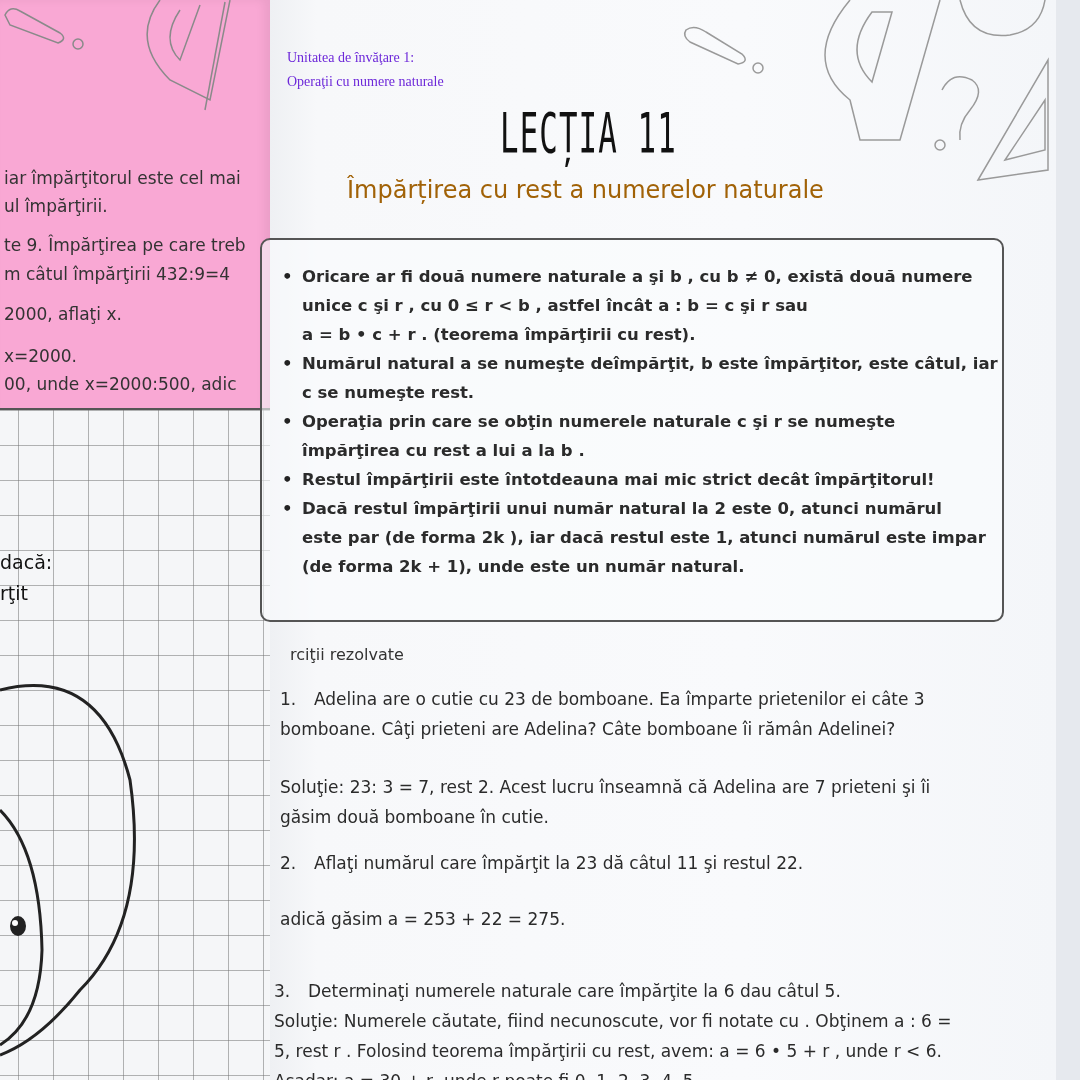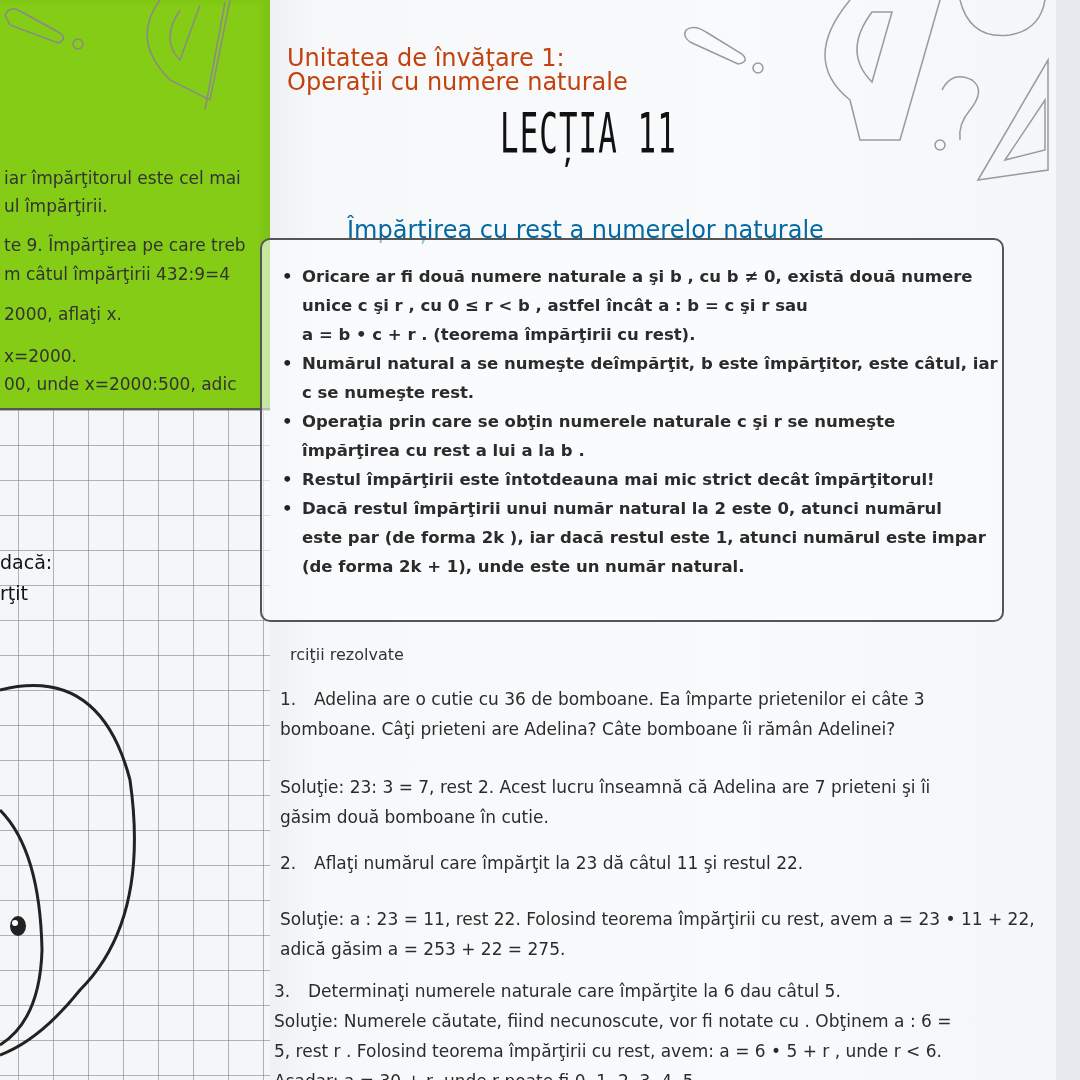--- a/index.html
+++ b/index.html
@@ -7,21 +7,21 @@
       width: 1080px; height: 1080px; overflow: hidden;
       background: #e9ecf0;
       font-family: "DejaVu Sans", sans-serif;
       color: #2a2a2a;
     }
     .stage { position: relative; width: 1080px; height: 1080px; overflow: hidden; }
 
     
     .left-page {
       position: absolute; left: 0; top: 0; width: 270px; height: 1080px;
-      background: #84cc16;
+      background: #f9a8d4;
       overflow: hidden;
       box-shadow: inset -6px 0 10px rgba(0,0,0,0.06);
     }
     .left-deco { position: absolute; left: 0; top: 0; width: 270px; height: 130px; }
     .left-text { position: absolute; left: 4px; top: 170px; font-size: 17px; color: #333; white-space: nowrap; line-height: 1; }
     .left-text .ln { position: absolute; left: 0; white-space: nowrap; }
     .left-grid {
       position: absolute; left: 0; top: 408px; width: 270px; height: 680px;
       background-color: #f5f6f8;
       background-image:
@@ -35,27 +35,27 @@
     .left-drawing { position: absolute; left: 0; top: 660px; width: 270px; height: 420px; }
 
     
     .right-page {
       position: absolute; left: 270px; top: 0; width: 786px; height: 1080px;
       background: linear-gradient(to right, #eef0f3 0%, #f7f8fa 6%, #f9fafc 60%, #f4f6f9 100%);
     }
     .right-shadow { position: absolute; left: 1056px; top: 0; width: 24px; height: 1080px; background: #e6e9ee; }
     .deco-right { position: absolute; left: 660px; top: 0; width: 420px; height: 250px; }
 
-    .unit-label { position: absolute; left: 287px; top: 46px; font-size: 24px; color: #c2410c; line-height: 24px; }
+    .unit-label { position: absolute; left: 287px; top: 46px; font-size: 14px; color: #6d28d9; line-height: 24px; font-family: Liberation Serif, serif; }
     .lesson-title {
       position: absolute; left: 500px; top: 100px;
       font-family: "DejaVu Sans Mono", monospace; font-size: 56px; color: #111;
       transform: scaleX(0.55); transform-origin: left top; letter-spacing: 2px; font-weight: normal;
     }
-    .lesson-subtitle { position: absolute; left: 347px; top: 176px; font-size: 24px; color: #0369a1; margin-top: 40px; }
+    .lesson-subtitle { position: absolute; left: 347px; top: 176px; font-size: 24px; color: #a16207; }
 
     .theory-box {
       position: absolute; left: 260px; top: 238px; width: 744px; height: 384px;
       border: 2px solid #555; border-radius: 10px; background: rgba(250,251,253,0.6);
     }
     .bullets { position: absolute; left: 282px; top: 262px; width: 720px; font-size: 16.5px; color: #2b2b2b; }
     .bullet { position: relative; padding-left: 20px; line-height: 29px; font-weight: bold; }
     .bullet::before { content: "•"; position: absolute; left: 0; top: 0; color: #222; }
 
     .section-label { position: absolute; left: 282px; top: 645px; font-size: 16px; color: #333; margin-left: 8px; }
@@ -146,33 +146,32 @@
     <div class="bullet">
       <div>Dacă restul împărţirii unui număr natural la 2 este 0, atunci numărul</div>
       <div>este par (de forma 2k ), iar dacă restul este 1, atunci numărul este impar</div>
       <div>(de forma 2k + 1), unde este un număr natural.</div>
     </div>
   </div>
 
   <div class="section-label">rciţii rezolvate</div>
 
   <div class="para" style="top:684px">
-    <div><span class="num">1.</span><span>Adelina are o cutie cu 36 de bomboane. Ea împarte prietenilor ei câte 3</span></div>
+    <div><span class="num">1.</span><span>Adelina are o cutie cu 23 de bomboane. Ea împarte prietenilor ei câte 3</span></div>
     <div>bomboane. Câţi prieteni are Adelina? Câte bomboane îi rămân Adelinei?</div>
   </div>
   <div class="para" style="top:772px">
     <div>Soluţie: 23: 3 = 7, rest 2. Acest lucru înseamnă că Adelina are 7 prieteni şi îi</div>
     <div>găsim două bomboane în cutie.</div>
   </div>
 
   <div class="para" style="top:848px">
     <div><span class="num">2.</span><span>Aflaţi numărul care împărţit la 23 dă câtul 11 şi restul 22.</span></div>
   </div>
   <div class="para" style="top:904px">
-    <div>Soluţie: a : 23 = 11, rest 22. Folosind teorema împărţirii cu rest, avem  a = 23 • 11 + 22,</div>
     <div>adică găsim a = 253 + 22 = 275.</div>
   </div>
 
   <div class="para" style="top:976px; left:274px">
     <div><span class="num">3.</span><span>Determinaţi numerele naturale care împărţite la 6 dau câtul 5.</span></div>
     <div>Soluţie: Numerele căutate, fiind necunoscute, vor fi notate cu . Obţinem a : 6 =</div>
     <div>5, rest r . Folosind teorema împărţirii cu rest, avem: a = 6 • 5 + r , unde r &lt; 6.</div>
     <div>Aşadar: a = 30 + r, unde r poate fi 0, 1, 2, 3, 4, 5</div>
   </div>
 

